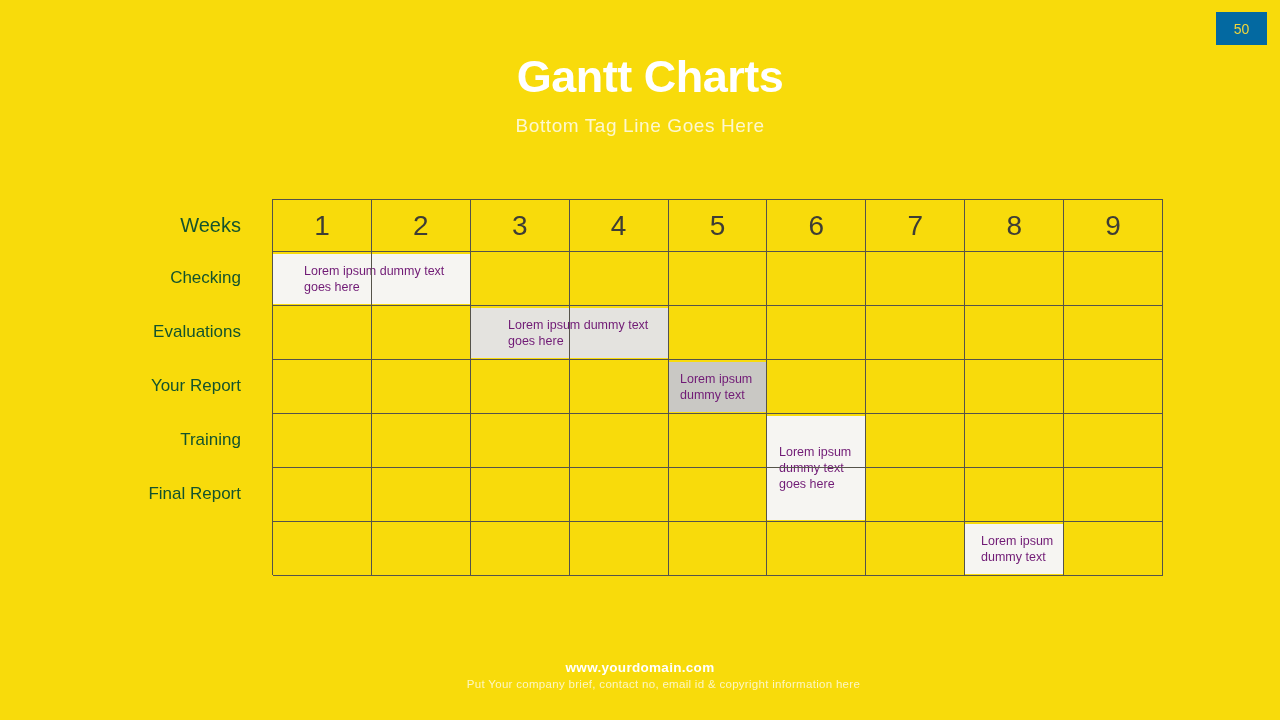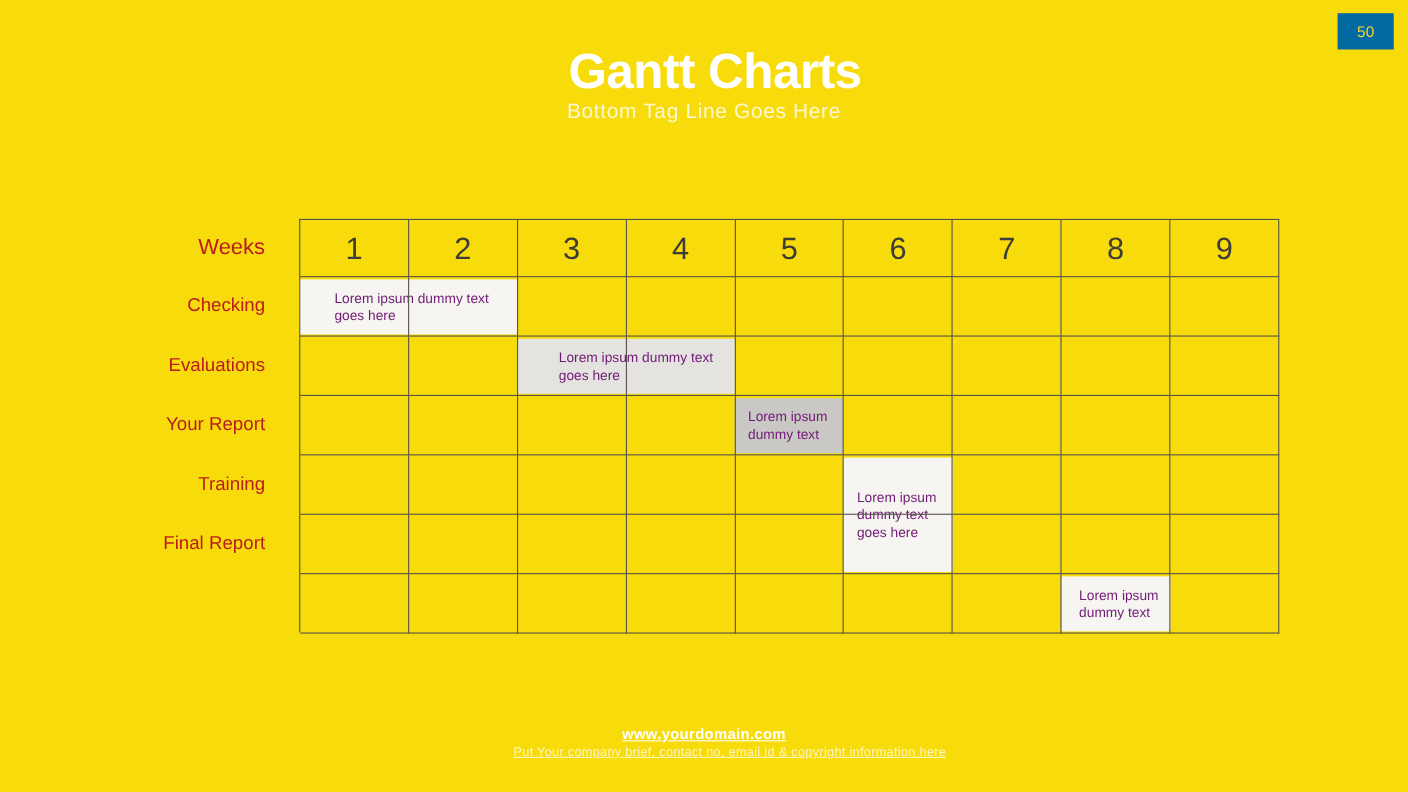--- a/index.html
+++ b/index.html
@@ -12,25 +12,25 @@
 
   
   .badge{
     position:absolute;top:12px;right:13px;width:51px;height:33px;
     background:#ffffff;display:flex;align-items:center;justify-content:center;
     font-size:14px;font-weight:400;color:#F0D53B;
   }
 
   
   .header{position:absolute;top:40px;left:0;right:0;text-align:center;color:#ffffff;}
-  .title{margin:0;font-size:45px;font-weight:800;line-height:50px;letter-spacing:-0.5px;padding-left:20px;}
+  .title{margin:12px;font-size:45px;font-weight:800;line-height:50px;letter-spacing:-0.5px;padding-left:20px;}
   .subtitle{font-size:19px;font-weight:300;line-height:24px;opacity:0.8;letter-spacing:0.6px;}
 
   
-  .labels{position:absolute;left:60px;top:199px;width:181px;text-align:right;color:#b91c1c;}
+  .labels{position:absolute;left:60px;top:199px;width:181px;text-align:right;color:#14532d;}
   .weeks-label{height:52px;line-height:52px;font-size:20px;}
   .row-label{height:54px;line-height:54px;font-size:17px;}
 
   
   .table{position:absolute;left:272px;top:199px;width:891px;height:376px;}
   .bars{position:absolute;inset:0;z-index:1;}
   .bar{
     position:absolute;display:flex;flex-direction:column;justify-content:center;
     box-sizing:border-box;padding-right:8px;
     font-size:12.5px;line-height:16px;color:#701a75;
@@ -38,21 +38,21 @@
   .grid{
     position:absolute;inset:0;z-index:2;pointer-events:none;box-sizing:border-box;
     display:grid;grid-template-columns:repeat(9,1fr);grid-template-rows:52px repeat(6,54px);
     border-top:1px solid #55534B;border-left:1px solid #55534B;
   }
   .cell{border-right:1px solid #55534B;border-bottom:1px solid #55534B;}
   .hcell{display:flex;align-items:center;justify-content:center;
     font-size:28px;font-weight:300;color:#3E3D35;}
 
   
-  .footer{position:absolute;left:0;right:0;top:659px;text-align:center;color:#ffffff;text-decoration:underline;}
+  .footer{position:absolute;left:0;right:0;top:659px;text-align:center;color:#ffffff;}
   .site{font-size:13.5px;font-weight:700;line-height:17px;letter-spacing:0.3px;cursor:pointer;}
   .brief{font-size:11.5px;font-weight:300;line-height:17px;opacity:0.75;letter-spacing:0.3px;margin-left:47px;}
 </style>
 </head>
 <body style="background: rgb(248, 219, 11);">
 
 <div class="slide">
 
   <div class="badge" style="background: #0369a1; color: rgb(240, 213, 59);">
     <span>50</span>

